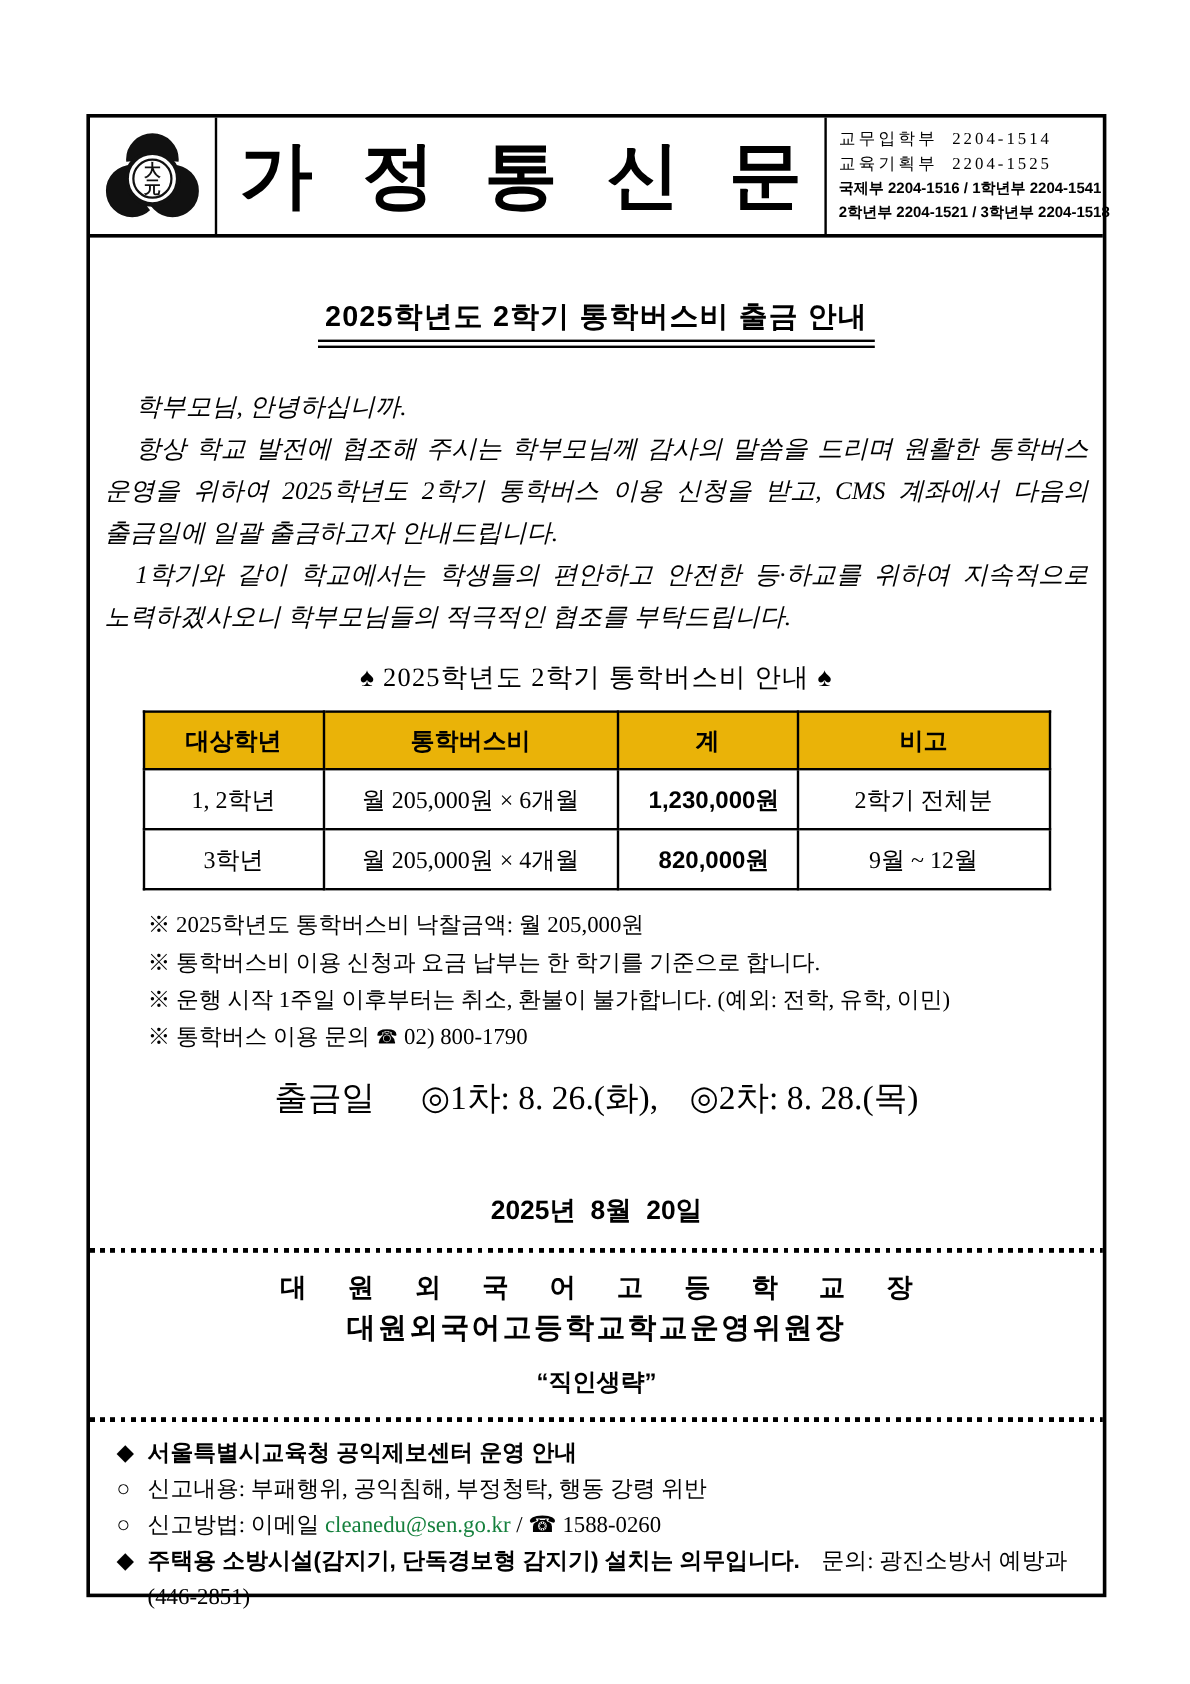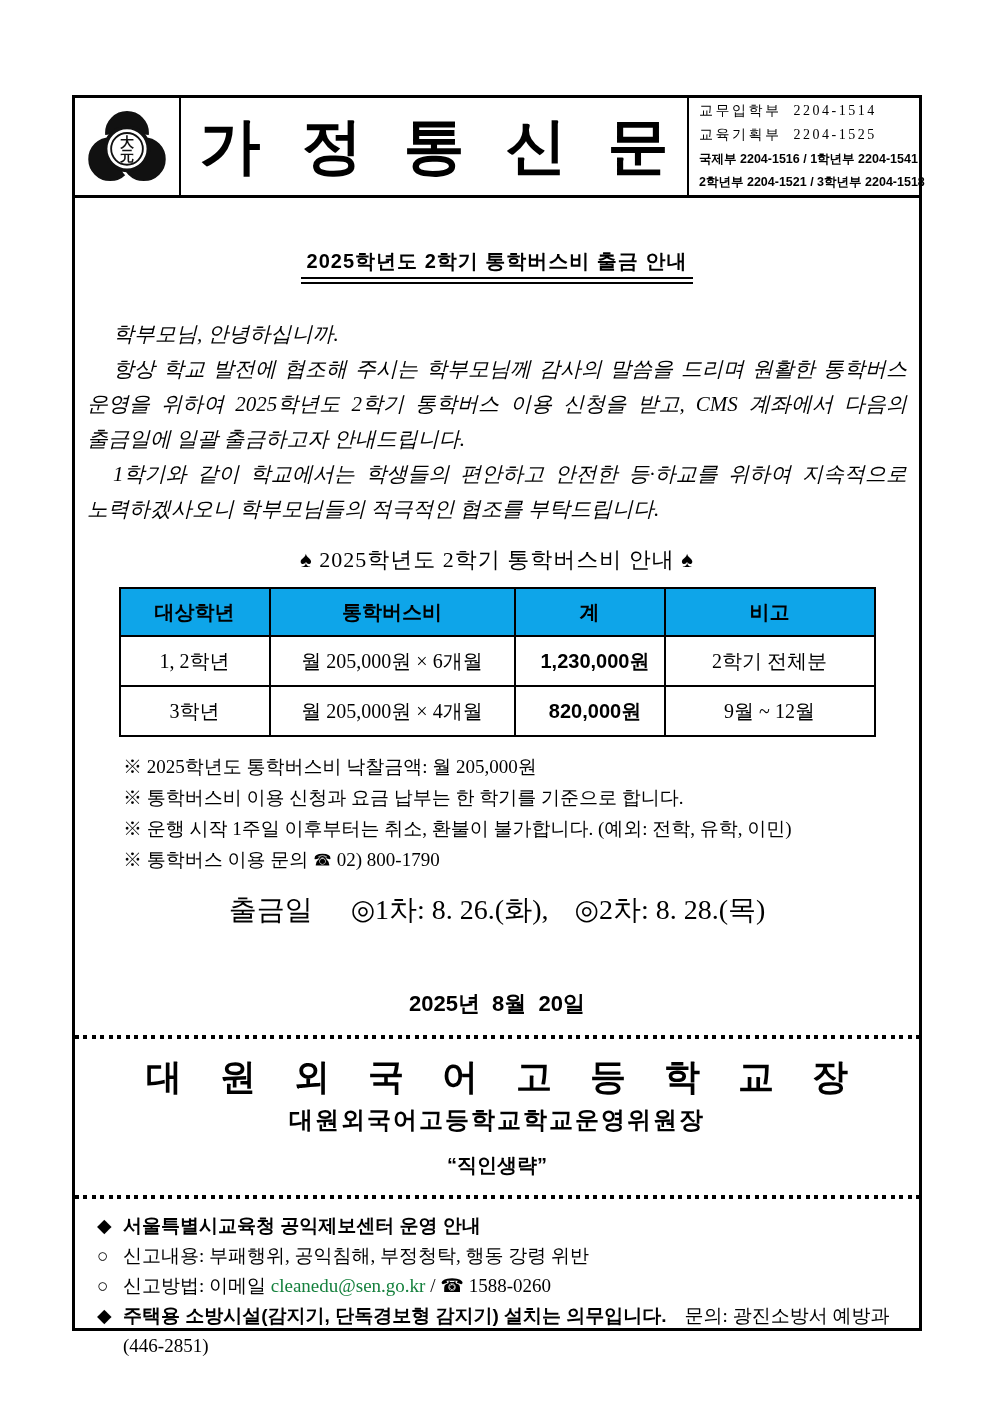--- a/index.html
+++ b/index.html
@@ -26,51 +26,51 @@
     display:flex; align-items:center; justify-content:center;
   }
   .title-cell {
     flex:1; display:flex; align-items:center; justify-content:center;
     font-family:"Liberation Sans","DejaVu Sans",sans-serif;
     font-weight:bold; font-size:61px; letter-spacing:12px; text-indent:12px;
     white-space:nowrap;
   }
   .contact-cell {
     width:232px; border-left:2px solid #000;
-    display:flex; flex-direction:column; justify-content:space-between;
+    display:flex; flex-direction:column; justify-content:center;
     padding:4px 8px 4px 10px; gap:3px;
   }
   .contact-line { font-size:14px; letter-spacing:2.5px; white-space:pre; }
   .contact-line.small {
     font-family:"Liberation Sans","DejaVu Sans",sans-serif;
     font-weight:bold; font-size:12.5px; letter-spacing:0; white-space:pre;
   }
   
   .doc-body { flex:1; padding:0 12px; display:flex; flex-direction:column; }
   .main-title { margin-top:50px; text-align:center; }
   .main-title span {
     font-family:"Liberation Sans","DejaVu Sans",sans-serif;
-    font-weight:bold; font-size:20px; letter-spacing:1px;
+    font-weight:bold; font-size:24px; letter-spacing:1px;
     border-bottom:7px double #000; padding:0 6px 5px 6px;
   }
   .paras { margin-top:42px;font-style:italic; }
   .para {
     font-size:21px; line-height:35px; text-align:justify;
     text-indent:26px; word-break:keep-all;
   }
   .section-heading { margin-top:18px; text-align:center; font-size:22px; letter-spacing:1px; }
   
   table.fee-table {
     margin:12px auto 0 auto; width:755px;
     border-collapse:collapse; table-layout:fixed;
   }
   .fee-table th, .fee-table td {
     border:2px solid #000; text-align:center; font-size:20px;
   }
-  .fee-table th { background:#0ea5e9; font-weight:bold; height:48px; }
+  .fee-table th { background:#eab308; font-weight:bold; height:48px; }
   .fee-table td { height:50px; }
   .fee-table td.total { font-family:"Liberation Sans","DejaVu Sans",sans-serif; font-weight:bold;padding-left:11px; }
   .col-grade { width:150px; } .col-fee { width:245px; }
   .col-total { width:150px; } .col-note { width:210px; }
   
   .notes { margin:14px 0 0 36px; }
   .note-line { font-size:19px; line-height:31px; white-space:pre-wrap; }
   
   .withdrawal {
     margin-top:16px; display:flex; justify-content:center; align-items:baseline;
@@ -85,21 +85,21 @@
   }
   
   .dotted {
     height:4px; margin:16px -12px 0 -12px;
     background:repeating-linear-gradient(90deg,#000 0 4px,transparent 4px 8.5px);
   }
   
   .sig-principal {
     margin-top:14px; text-align:center;
     font-family:"Liberation Sans","DejaVu Sans",sans-serif;
-    font-weight:bold; font-size:36px; letter-spacing:14px; text-indent:14px;
+    font-weight:bold; font-size:22px; letter-spacing:14px; text-indent:14px;
     white-space:nowrap;
   }
   .sig-committee {
     margin-top:2px; text-align:center;
     font-family:"Liberation Sans","DejaVu Sans",sans-serif;
     font-weight:bold; font-size:24px; letter-spacing:2px;
   }
   .sig-seal {
     margin-top:16px; text-align:center;
     font-family:"Liberation Sans","DejaVu Sans",sans-serif;

